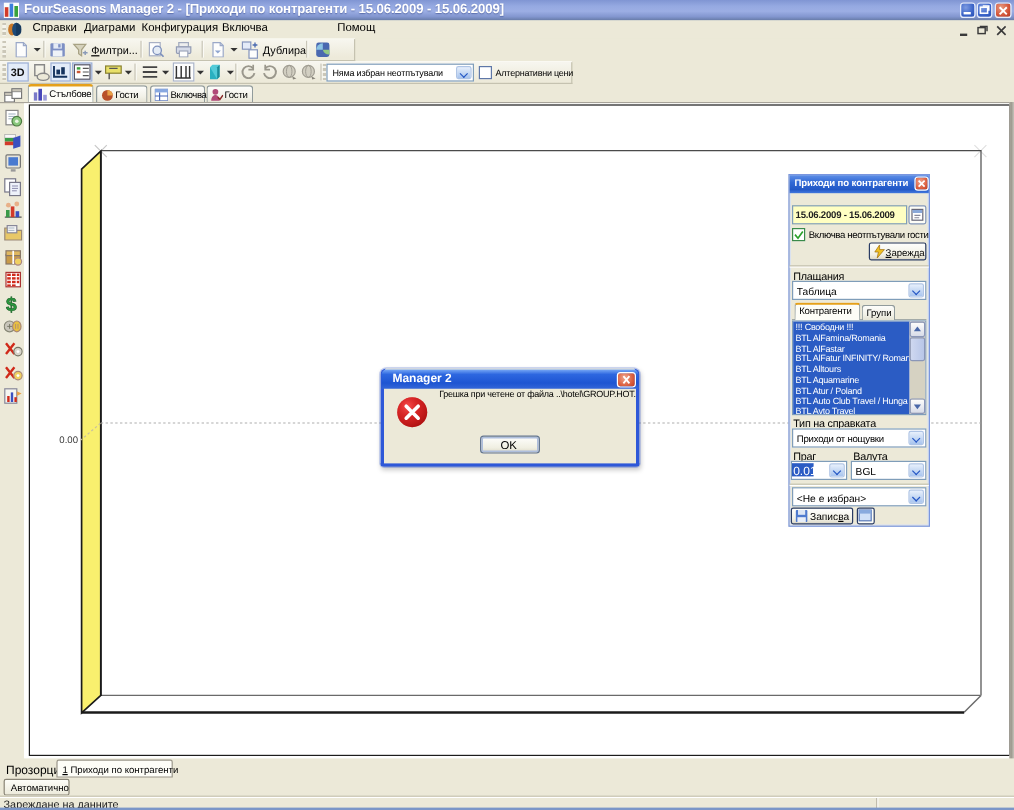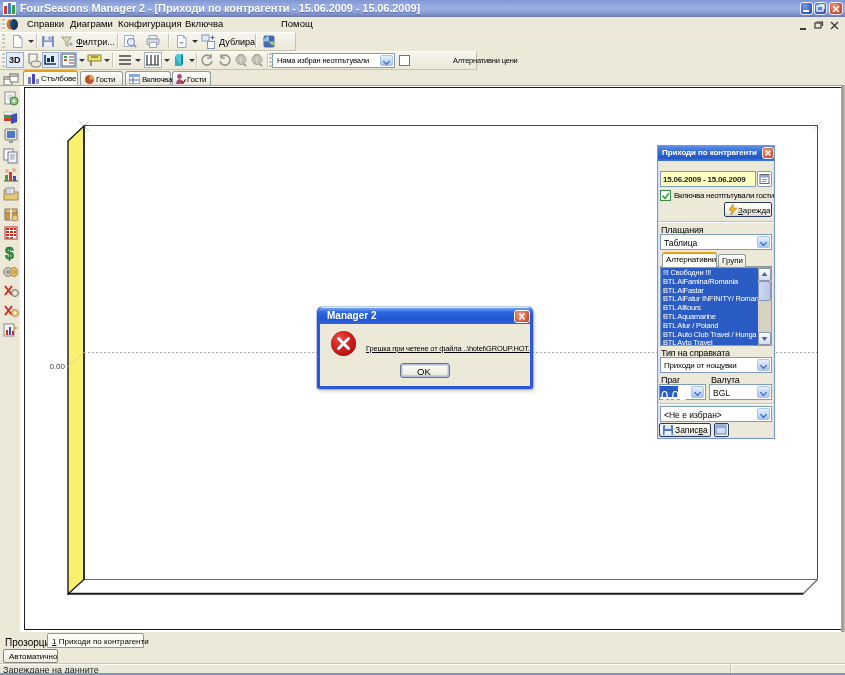--- a/index.html
+++ b/index.html
@@ -267,21 +267,21 @@
     </div>
 <div class="abs tsep" style="left:267px;top:53px;height:14px;"></div>
 <div class="abs grip" style="left:269px;top:53px;height:14px;"></div>
 
 <div class="abs fld" style="left:272px;top:53px;width:123px;height:15px;">
       <div class="combobtn"></div>
     </div>
 <div class="abs nw" style="left:277px;top:56px;font-size:7.5px;letter-spacing:-0.15px;">Няма избран неотпътували</div>
 
 <div class="abs" style="left:399px;top:55px;width:11px;height:11px;border:1px solid #5e77a8;background:#fff;"></div>
-<div class="abs nw" style="left:413px;top:56px;font-size:7.5px;letter-spacing:-0.2px;margin-left:40px;">Алтернативни цени</div>
+<div class="abs nw" style="left:413px;top:56px;font-size:7.5px;letter-spacing:-0.2px;">Алтернативни цени</div>
 </div>
 
 <div id="tabrow">
 
 <div class="abs" style="left:3px;top:72px;">
       <svg width="16" height="15">
         <rect x="1" y="5" width="8" height="8" fill="#fff" stroke="#777"></rect>
         <rect x="1" y="5" width="8" height="2.5" fill="#c8c4b8" stroke="#777" stroke-width=".6"></rect>
         <rect x="7" y="2" width="8" height="8" fill="#fff" stroke="#777"></rect>
         <rect x="7" y="2" width="8" height="2.5" fill="#c8c4b8" stroke="#777" stroke-width=".6"></rect>
@@ -501,21 +501,21 @@
 <div class="abs nw" style="left:738px;top:206px;font-size:8px;"><span style="text-decoration:underline">З</span>арежда</div>
 <div class="abs" style="left:658px;top:221px;width:116px;height:1px;background:#c5c2b0;box-shadow:0 1px 0 #fff;"></div>
 <div class="abs plbl nw" style="left:661px;top:226px;">Плащания</div>
 <div class="abs fld" style="left:660px;top:234px;width:112px;height:16px;">
       <div class="combobtn"></div>
     </div>
 <div class="abs nw" style="left:664px;top:238px;font-size:8.5px;">Таблица</div>
 
 <div class="abs" style="left:660px;top:266px;width:112px;height:1px;background:#919b9c;"></div>
 <div class="abs tab tabactive" style="left:662px;top:252px;width:55px;height:15px;"></div>
-<div class="abs nw" style="left:666px;top:255px;font-size:8px;letter-spacing:-0.2px;">Алтернативни</div>
+<div class="abs nw" style="left:666px;top:255px;font-size:8px;letter-spacing:-0.2px;">Контрагенти</div>
 <div class="abs tab" style="left:718px;top:254px;width:28px;height:13px;"></div>
 <div class="abs nw" style="left:722px;top:256px;font-size:8px;">Групи</div>
 
 <div class="abs fld" style="left:660px;top:267px;width:112px;height:79px;"></div>
 <div class="abs" style="left:661px;top:268px;width:97px;height:77px;background:#2b5cc4;overflow:hidden;">
 <div style="font-size:7.5px;letter-spacing:-0.2px;color:#fff;line-height:8.8px;padding:1px 0 0 2px;white-space:nowrap;">!!! Свободни !!!<br>BTL AlFamina/Romania<br>BTL AlFastar<br>BTL AlFatur INFINITY/ Romani<br>BTL Alltours<br>BTL Aquamarine<br>BTL Atur / Poland<br>BTL Auto Club Travel / Hunga<br>BTL Avto Travel</div>
 </div>
 
 <div class="abs" style="left:758px;top:268px;width:13px;height:77px;background:#d6d2c2;"></div>
 <div class="abs btn" style="left:758px;top:268px;width:13px;height:13px;border:1px solid #8a96b8;border-radius:2px;background:linear-gradient(180deg,#fdfdfb,#d8dcE8);">
@@ -534,21 +534,21 @@
 <div class="abs fld" style="left:660px;top:357px;width:112px;height:16px;">
       <div class="combobtn"></div>
     </div>
 <div class="abs nw" style="left:664px;top:361px;font-size:8px;letter-spacing:-0.2px;">Приходи от нощувки</div>
 <div class="abs plbl nw" style="left:661px;top:376px;">Праг</div>
 <div class="abs plbl nw" style="left:711px;top:376px;">Валута</div>
 <div class="abs fld" style="left:659px;top:384px;width:47px;height:16px;">
       <div class="combobtn"></div>
     </div>
 <div class="abs" style="left:660px;top:386px;width:18px;height:11px;background:#2b5cc4;"></div>
-<div class="abs nw" style="left:661px;top:388px;font-size:13px;color:#fff;">0.01</div>
+<div class="abs nw" style="left:661px;top:388px;font-size:10px;color:#fff;">0.01</div>
 <div class="abs fld" style="left:709px;top:384px;width:63px;height:16px;">
       <div class="combobtn"></div>
     </div>
 <div class="abs nw" style="left:713px;top:388px;font-size:8.5px;">BGL</div>
 <div class="abs" style="left:658px;top:403px;width:116px;height:1px;background:#c5c2b0;box-shadow:0 1px 0 #fff;"></div>
 <div class="abs fld" style="left:660px;top:406px;width:112px;height:16px;">
       <div class="combobtn"></div>
     </div>
 <div class="abs nw" style="left:664px;top:410px;font-size:8.5px;">&lt;Не е избран&gt;</div>
 <div class="abs btn" style="left:659px;top:423px;width:52px;height:14px;"></div>
@@ -583,21 +583,21 @@
 <defs>
           <radialGradient id="rg" cx=".35" cy=".3" r=".8">
             <stop offset="0" stop-color="#f55" stop-opacity=".9"></stop>
             <stop offset=".45" stop-color="#e02a2a" stop-opacity=".4"></stop>
             <stop offset="1" stop-color="#8a0000" stop-opacity=".55"></stop>
           </radialGradient>
         </defs>
 <path d="M8.5 8.5l10 10M18.5 8.5l-10 10" stroke="#fff" stroke-width="3" stroke-linecap="round"></path>
 </svg>
     </div>
-<div class="abs nw" style="left:366px;top:344px;font-size:7.5px;letter-spacing:-0.2px;color:#000;text-decoration:underline;">Грешка при четене от файла ..\hotel\GROUP.HOT.</div>
+<div class="abs nw" style="left:366px;top:324px;font-size:7.5px;letter-spacing:-0.2px;color:#000;">Грешка при четене от файла ..\hotel\GROUP.HOT.</div>
 <div class="abs" style="left:400px;top:363px;width:50px;height:15px;border:1px solid #63758f;border-radius:3px;background:linear-gradient(180deg,#fefefc,#f0efe2 70%,#ddd9c8);box-shadow:0 0 0 1.5px #aebedc inset;"></div>
 <div class="abs nw" style="left:417px;top:366px;font-size:9.5px;">OK</div>
 </div>
 
 <div class="abs nw" style="left:5px;top:637px;font-size:10px;text-align:right;">Прозорци:</div>
 <div class="abs" style="left:47px;top:633px;width:97px;height:15px;border:1px solid #9a968a;background:#fdfdf7;border-radius:2px 2px 0 0;"></div>
 <div class="abs nw" style="left:52px;top:637px;font-size:8px;"><span style="text-decoration:underline">1</span> Приходи по контрагенти</div>
 <div class="abs" style="left:3px;top:649px;width:55px;height:14px;border:1px solid #8a8678;background:linear-gradient(180deg,#fdfdf8,#eceadb);border-radius:2px;"></div>
 <div class="abs nw" style="left:9px;top:652px;font-size:8px;">Автоматично</div>
 <div class="abs" style="left:0;top:663px;width:845px;height:12px;background:#ECE9D8;border-top:1px solid #c9c5b4;box-shadow:0 1px 0 #fff inset;"></div>

